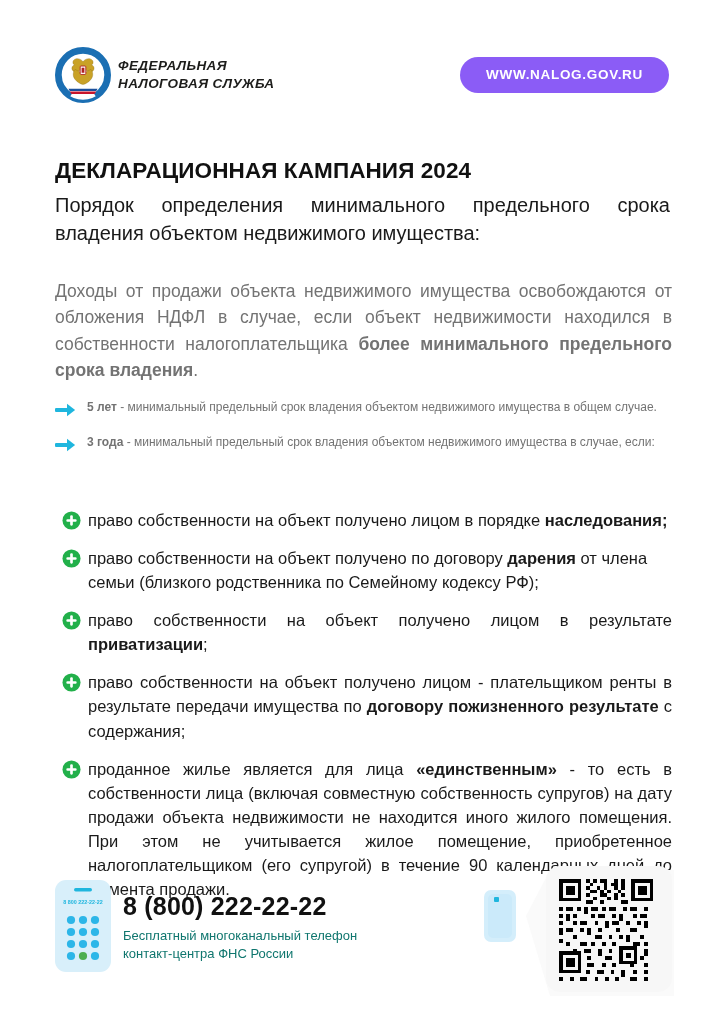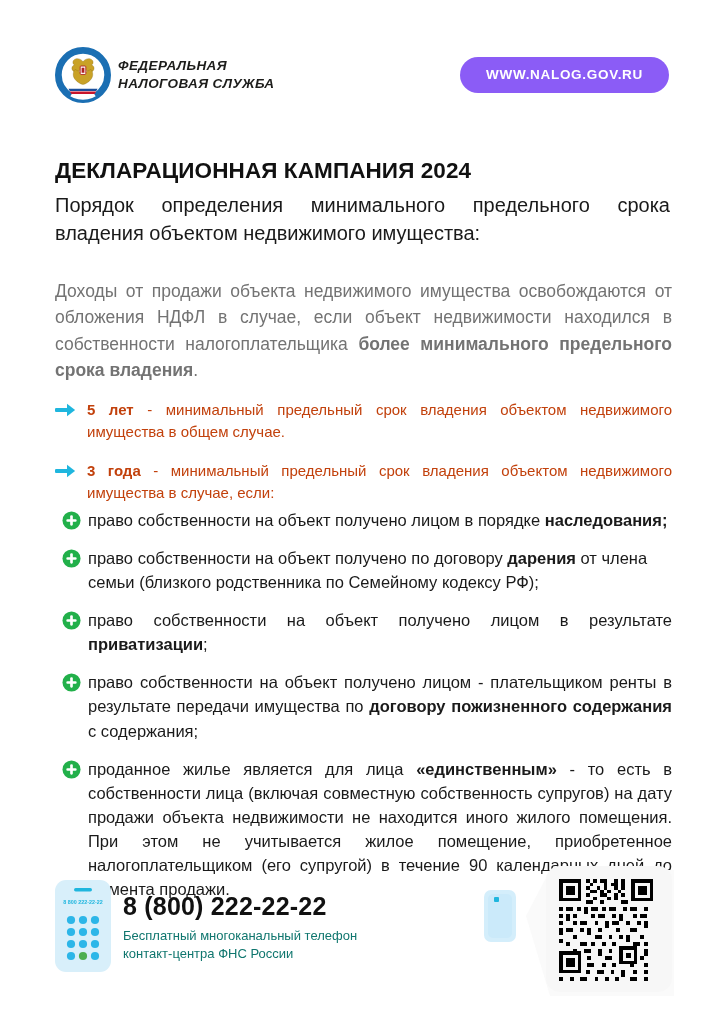--- a/index.html
+++ b/index.html
@@ -106,26 +106,26 @@
   
   .arrow-list {
     position: absolute;
     top: 399px;
     left: 55px;
     width: 617px;
   }
   .arrow-item {
     position: relative;
     padding-left: 32px;
-    font-size: 15px;
+    font-size: 12px;
     line-height: 1.47;
     text-align: justify;
     text-align-last: left;
     margin-bottom: 17px;
-    color: #c2410c;
+    color: #737373;
   }
   .arrow-icon {
     position: absolute;
     left: 0;
     top: 2px;
     width: 24px;
     height: 18px;
   }
   .arrow-item b { font-weight: bold; }
 
@@ -270,21 +270,21 @@
           </svg></span><span>право собственности на объект получено по договору </span><b>дарения</b><span> от члена семьи (близкого родственника по Семейному кодексу РФ);</span></div>
       <div class="plus-item justify"><span class="plus-icon"><svg viewBox="0 0 20 20" width="19" height="19" aria-hidden="true">
             <circle cx="10" cy="10" r="9.5" fill="#22B04A"></circle>
             <rect x="8.6" y="4.6" width="2.8" height="10.8" rx="1.2" fill="#ffffff"></rect>
             <rect x="4.6" y="8.6" width="10.8" height="2.8" rx="1.2" fill="#ffffff"></rect>
           </svg></span><span>право собственности на объект получено лицом в результате </span><b>приватизации</b><span>;</span></div>
       <div class="plus-item justify"><span class="plus-icon"><svg viewBox="0 0 20 20" width="19" height="19" aria-hidden="true">
             <circle cx="10" cy="10" r="9.5" fill="#22B04A"></circle>
             <rect x="8.6" y="4.6" width="2.8" height="10.8" rx="1.2" fill="#ffffff"></rect>
             <rect x="4.6" y="8.6" width="10.8" height="2.8" rx="1.2" fill="#ffffff"></rect>
-          </svg></span><span>право собственности на объект получено лицом - плательщиком ренты в результате передачи имущества по </span><b>договору пожизненного содержания</b><span> с содержания;</span></div>
+          </svg></span><span>право собственности на объект получено лицом - плательщиком ренты в результате передачи имущества по </span><b>договору пожизненного результате</b><span> с содержания;</span></div>
       <div class="plus-item justify"><span class="plus-icon"><svg viewBox="0 0 20 20" width="19" height="19" aria-hidden="true">
             <circle cx="10" cy="10" r="9.5" fill="#22B04A"></circle>
             <rect x="8.6" y="4.6" width="2.8" height="10.8" rx="1.2" fill="#ffffff"></rect>
             <rect x="4.6" y="8.6" width="10.8" height="2.8" rx="1.2" fill="#ffffff"></rect>
           </svg></span><span>проданное жилье является для лица </span><b>«единственным»</b><span> - то есть в собственности лица (включая совместную собственность супругов) на дату продажи объекта недвижимости не находится иного жилого помещения. При этом не учитывается жилое помещение, приобретенное налогоплательщиком (его супругой) в течение 90 календарных дней до момента продажи.</span></div>
     </div>
 
   <div class="footer">
     <span class="phone-graphic">
       <svg viewBox="0 0 56 92" width="56" height="92" aria-hidden="true">

